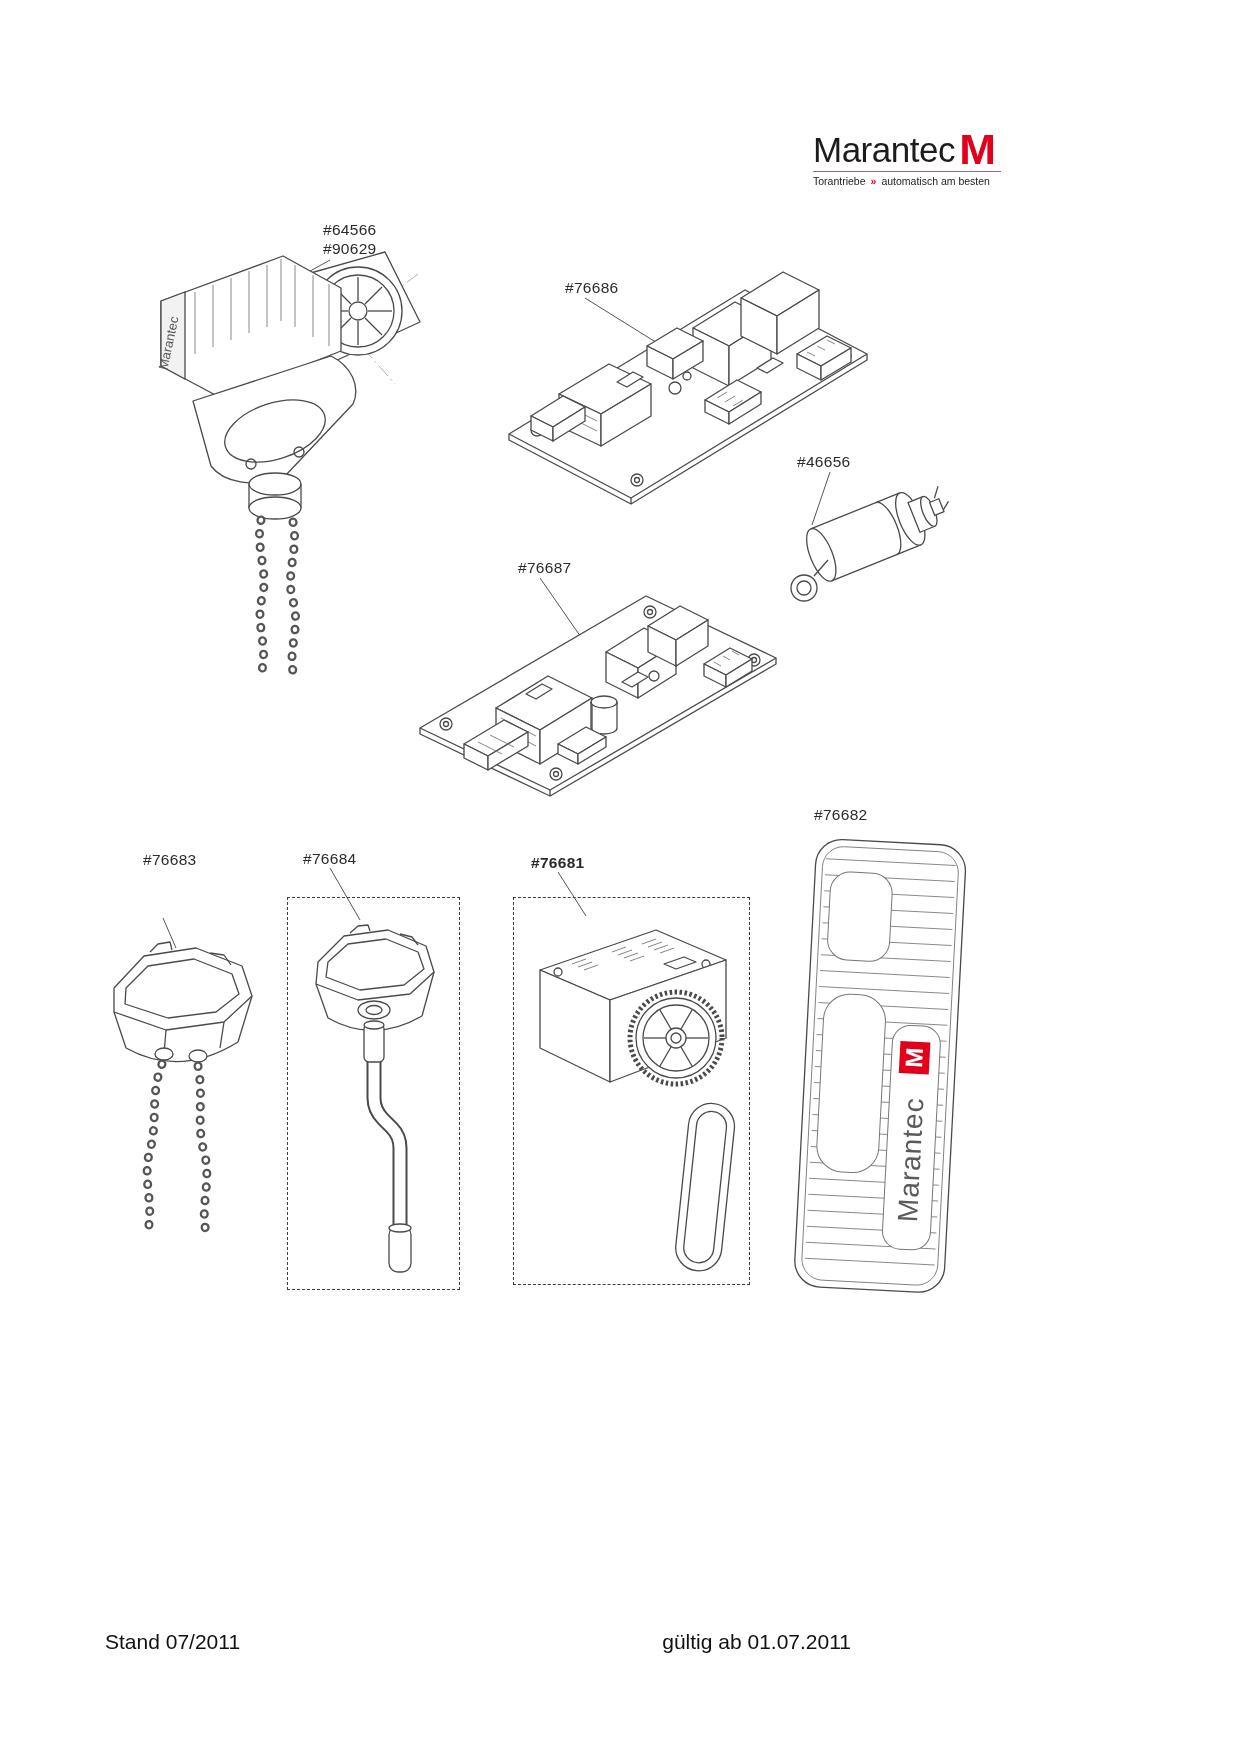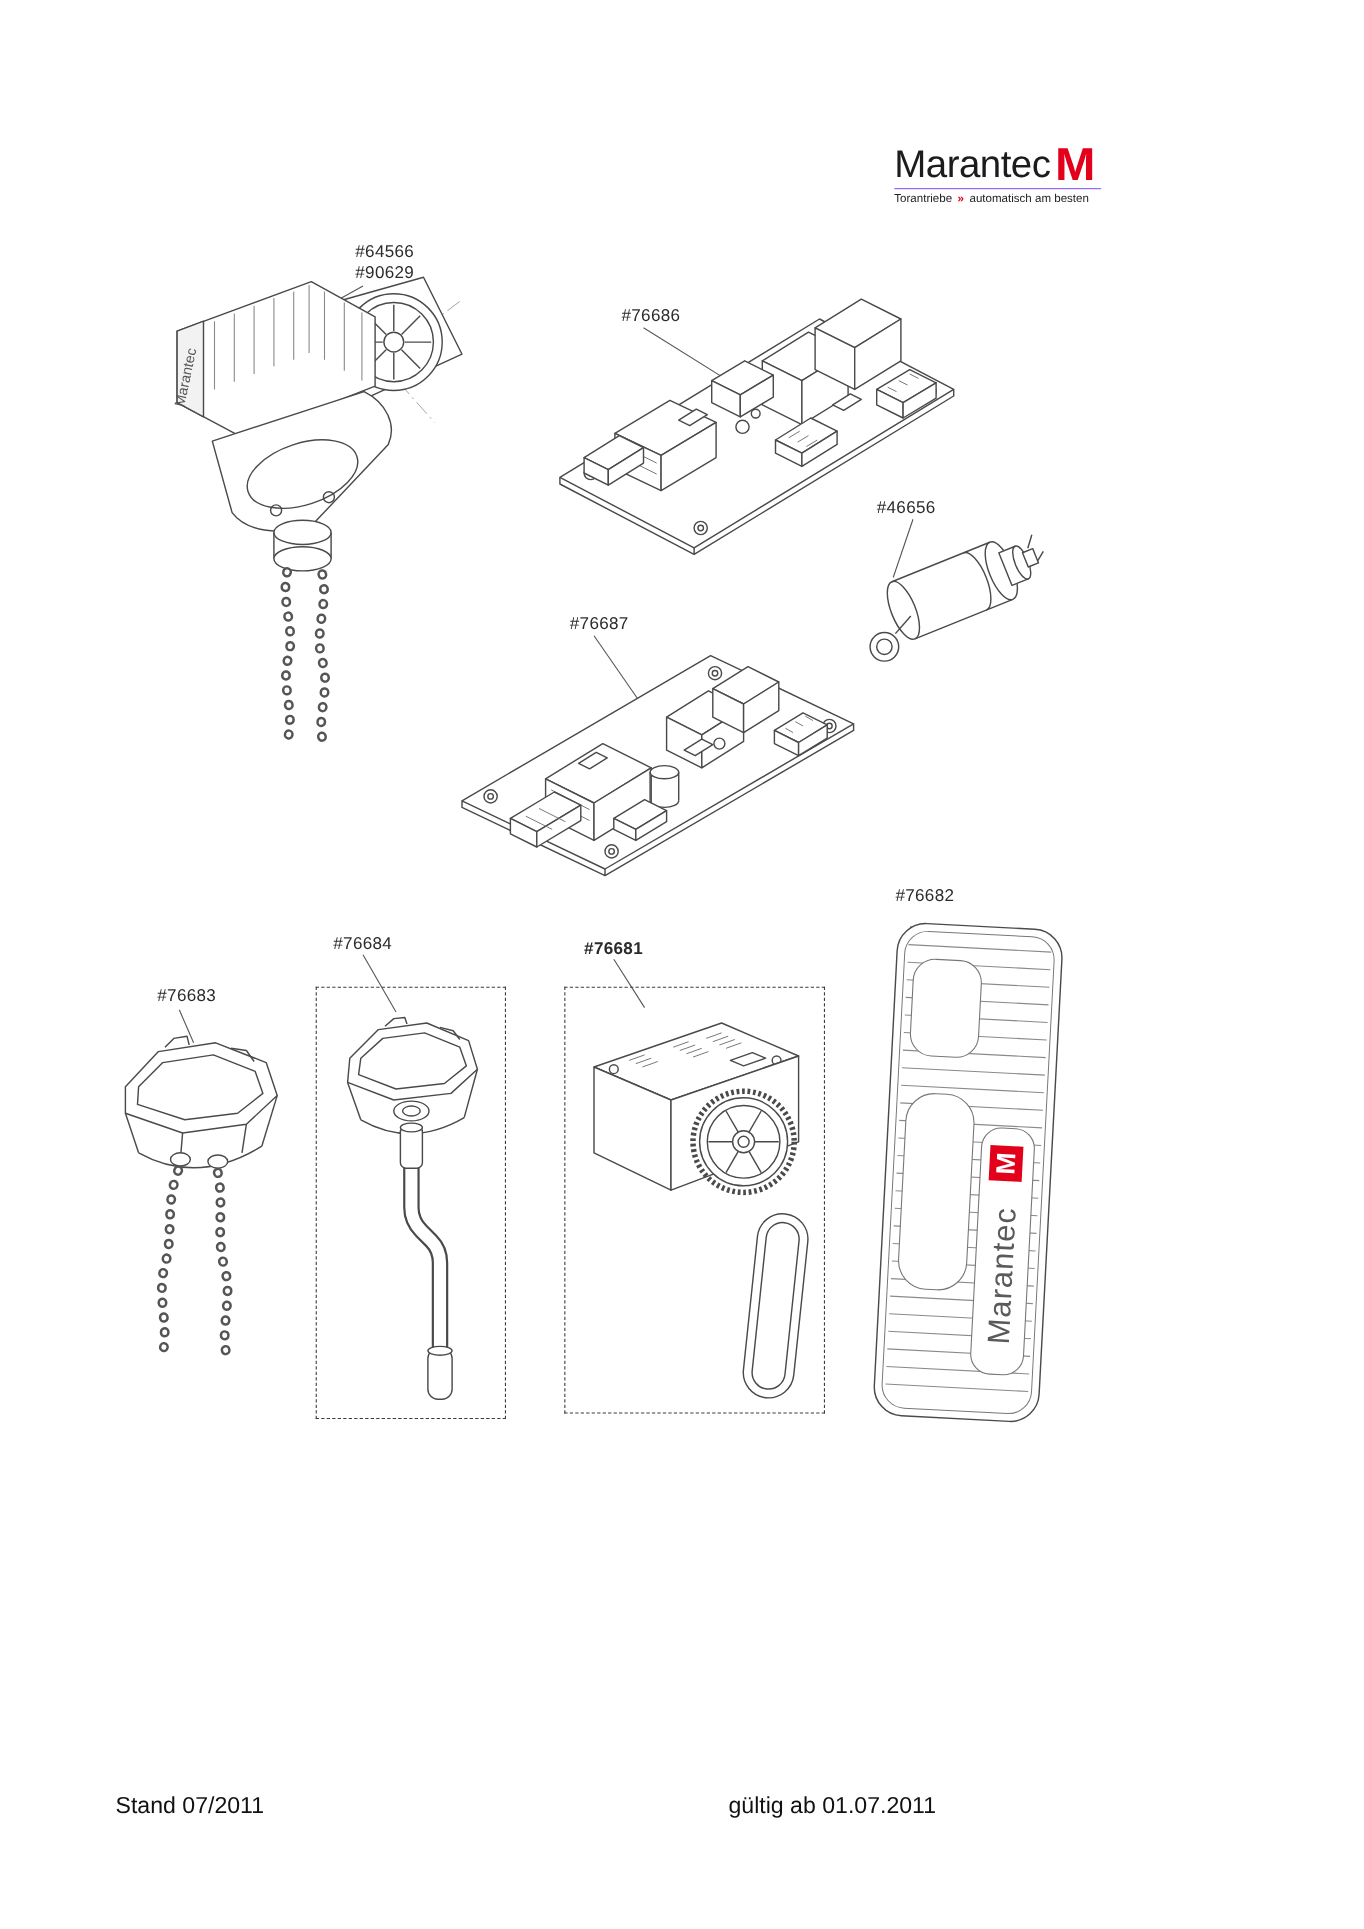--- a/index.html
+++ b/index.html
@@ -62,21 +62,21 @@
     </div>
   </div>
 
   <div class="part-label" style="left:323px; top:220px;">
     <div>#64566</div>
     <div>#90629</div>
   </div>
   <div class="part-label" style="left:565px; top:278px;">#76686</div>
   <div class="part-label" style="left:797px; top:452px;">#46656</div>
   <div class="part-label" style="left:518px; top:558px;">#76687</div>
-  <div class="part-label" style="left:143px; top:850px;margin-top:46px;">#76683</div>
+  <div class="part-label" style="left:143px; top:850px;">#76683</div>
   <div class="part-label" style="left:303px; top:849px;">#76684</div>
   <div class="part-label" style="left:531px; top:853px;font-weight:bold;">#76681</div>
   <div class="part-label" style="left:798px; top:805px;margin-left:16px;">#76682</div>
 
   <svg class="overlay" width="1240" height="1754" viewBox="0 0 1240 1754">
     <line class="leader" x1="330" y1="260" x2="276" y2="290"></line>
     <line class="leader" x1="585" y1="298" x2="662" y2="346"></line>
     <line class="leader" x1="830" y1="472" x2="812" y2="525"></line>
     <line class="leader" x1="540" y1="578" x2="583" y2="640"></line>
     <line class="leader" x1="163" y1="918" x2="176" y2="948"></line>

